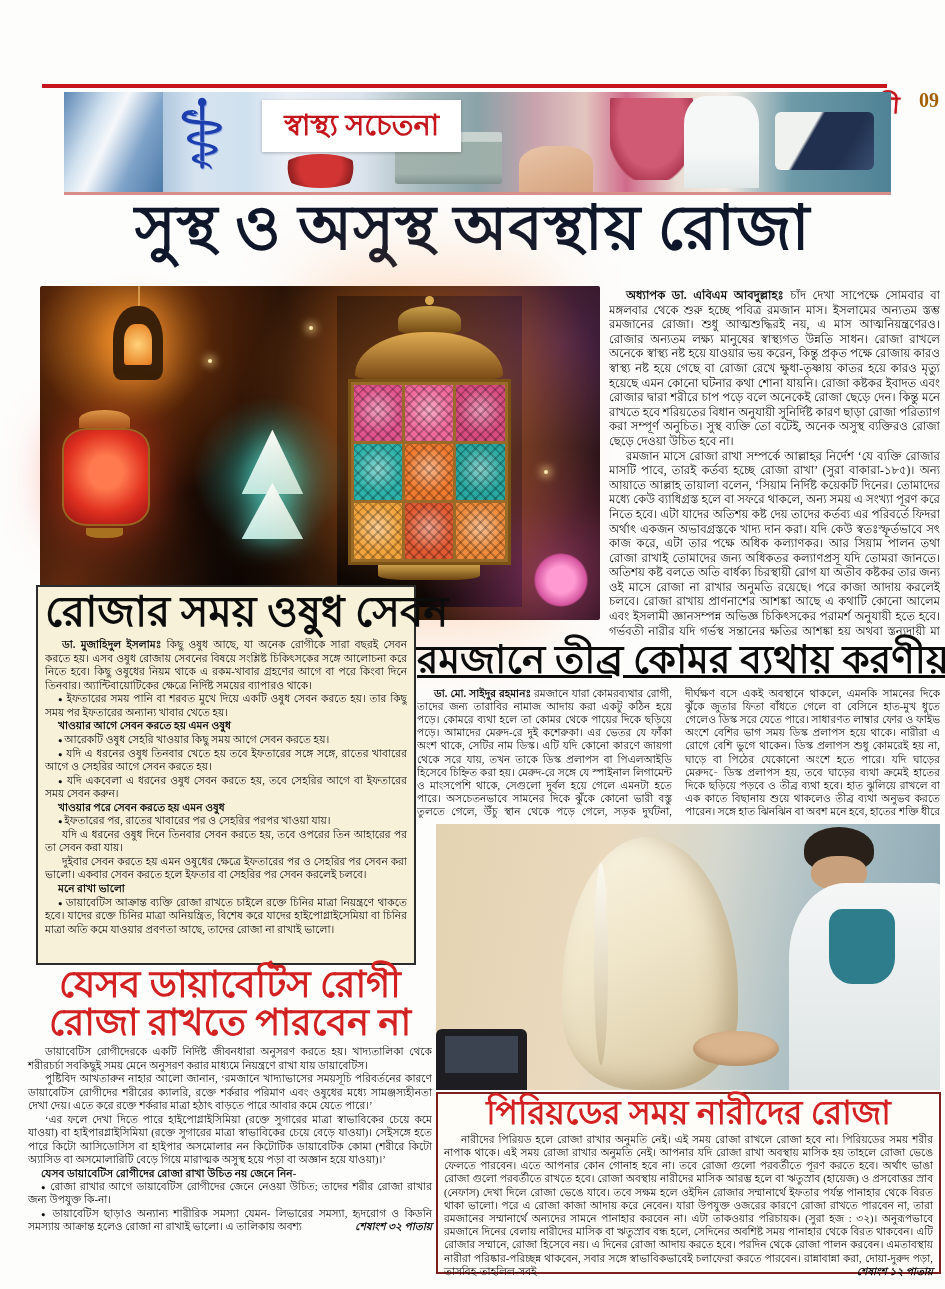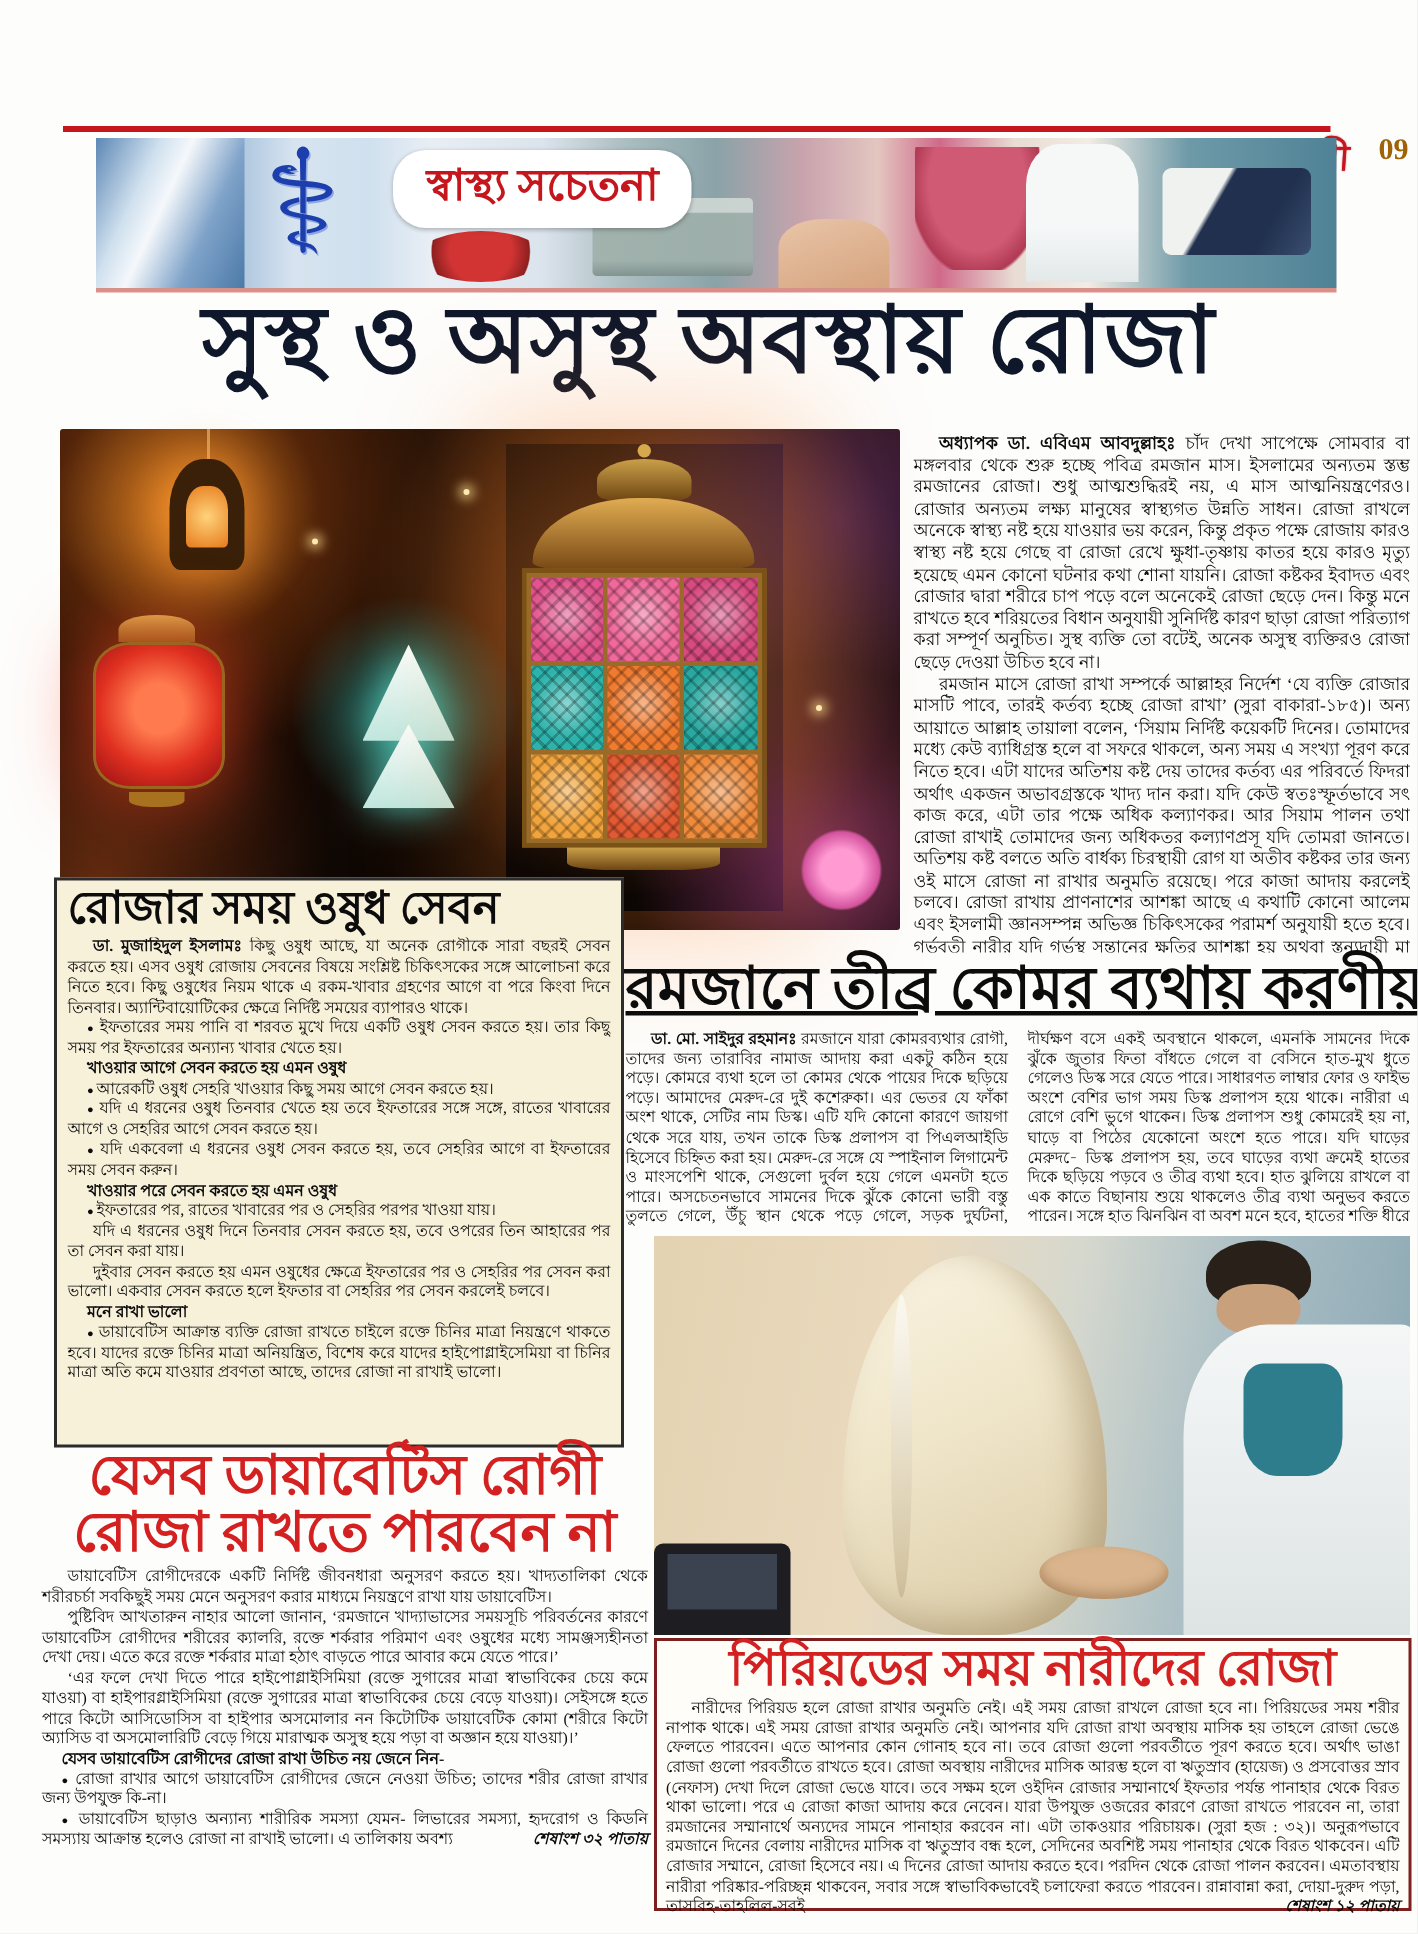--- a/index.html
+++ b/index.html
@@ -23,21 +23,21 @@
   .banner{position:absolute;left:64px;right:54px;top:92px;height:100px;border-bottom:3px solid #d9908a;
      background:
        linear-gradient(90deg,#7fa3c9 0%,#e8f0f7 5%,#a8c2dc 11%,#d7e4f0 16%,#cfe0ee 22%,
        #e9eef5 27%,#dbe3ec 36%,#a9bcc0 43%,#8aa3a8 50%,#c9a3ad 57%,#e3c6c0 63%,
        #d06a8a 68%,#e8dcd4 74%,#f2ece4 80%,#6e9aa8 88%,#4f8296 100%);}
   .banner-nurse{position:absolute;left:0;top:0;width:12%;height:100%;
        background:linear-gradient(115deg,#5d87b5 0%,#cfe0ee 30%,#f5f8fb 45%,#7fa3c9 70%,#4c7aa8 100%);}
   .caduceus-icon{position:absolute;left:13.5%;top:-6px;font-size:96px;line-height:100px;color:#1d3fae;
        text-shadow:1px 1px 0 #8fa7e0;}
   .banner-title-panel{position:absolute;left:24%;top:8%;width:24%;height:52%;background:#fff;
-       border-radius:22px;display:flex;align-items:flex-start;justify-content:center;box-shadow:0 1px 3px rgba(0,0,0,.25);}
+       border-radius:0;display:flex;align-items:center;justify-content:center;box-shadow:0 1px 3px rgba(0,0,0,.25);}
   .banner-title{color:#c4161c;font-weight:bold;font-size:29px;white-space:nowrap;}
   .banner-heart{position:absolute;left:26%;bottom:4%;width:10%;height:34%;
        background:radial-gradient(circle at 50% 40%,#d23434 0 45%,#8e1f1f 70%,transparent 72%);border-radius:50%;}
   .banner-rack{position:absolute;left:40%;bottom:8%;width:13%;height:52%;
        background:linear-gradient(180deg,#cfd8d4 0 18%,#9fb0aa 20% 80%,#7d8f8a 100%);border-radius:3px;opacity:.9;}
   .banner-arm{position:absolute;left:55%;bottom:0;width:9%;height:46%;
        background:linear-gradient(160deg,#e8c5a8,#d6a37e);border-radius:40% 40% 0 0;}
   .banner-patient{position:absolute;left:66%;top:6%;width:10%;height:82%;
        background:radial-gradient(ellipse at 50% 30%,#d05a74 0 55%,#b03a54 75%,transparent 78%);}
   .banner-doctor{position:absolute;left:75%;top:4%;width:9%;height:92%;
@@ -99,21 +99,21 @@
   .blk .dot{font-size:.7em;}
   .lead{font-weight:bold;}
   .cont{float:right;font-weight:bold;font-style:italic;padding-left:10px;}
 
   .main-article{position:absolute;left:609px;top:289px;width:331px;height:346px;
       font-size:11.6px;line-height:1.26;overflow:hidden;}
 
   
   .medicine{position:absolute;left:36px;top:585px;width:380px;height:380px;background:#f8f1da;
       border:2px solid #2c2c2c;box-sizing:border-box;padding:2px 7px;}
-  .medicine h2{margin:0 0 3px;text-align:left;font-size:30px;line-height:1.1;color:#0c0c0c;white-space:nowrap;}
+  .medicine h2{margin:0 0 3px;text-align:right;font-size:42px;line-height:1.1;color:#0c0c0c;white-space:nowrap;}
   .medicine .art{font-size:10.6px;line-height:1.28;overflow:hidden;height:318px;}
 
   
   .backpain{position:absolute;left:417px;top:639px;width:523px;}
   .backpain h2{margin:0;text-align:center;font-size:39px;line-height:1.1;color:#0c0c0c;white-space:nowrap;text-decoration:underline;}
   .backpain .cols{margin-top:5px;height:135px;columns:2;column-gap:13px;font-size:10.5px;line-height:1.25;overflow:hidden;}
 
   
   .consult-photo{position:absolute;left:436px;top:824px;width:504px;height:266px;
       background:linear-gradient(100deg,#e3d3b2 0%,#ead9bd 32%,#d6d8ce 52%,#a8bdc4 74%,#8aa6b2 100%);overflow:hidden;}

